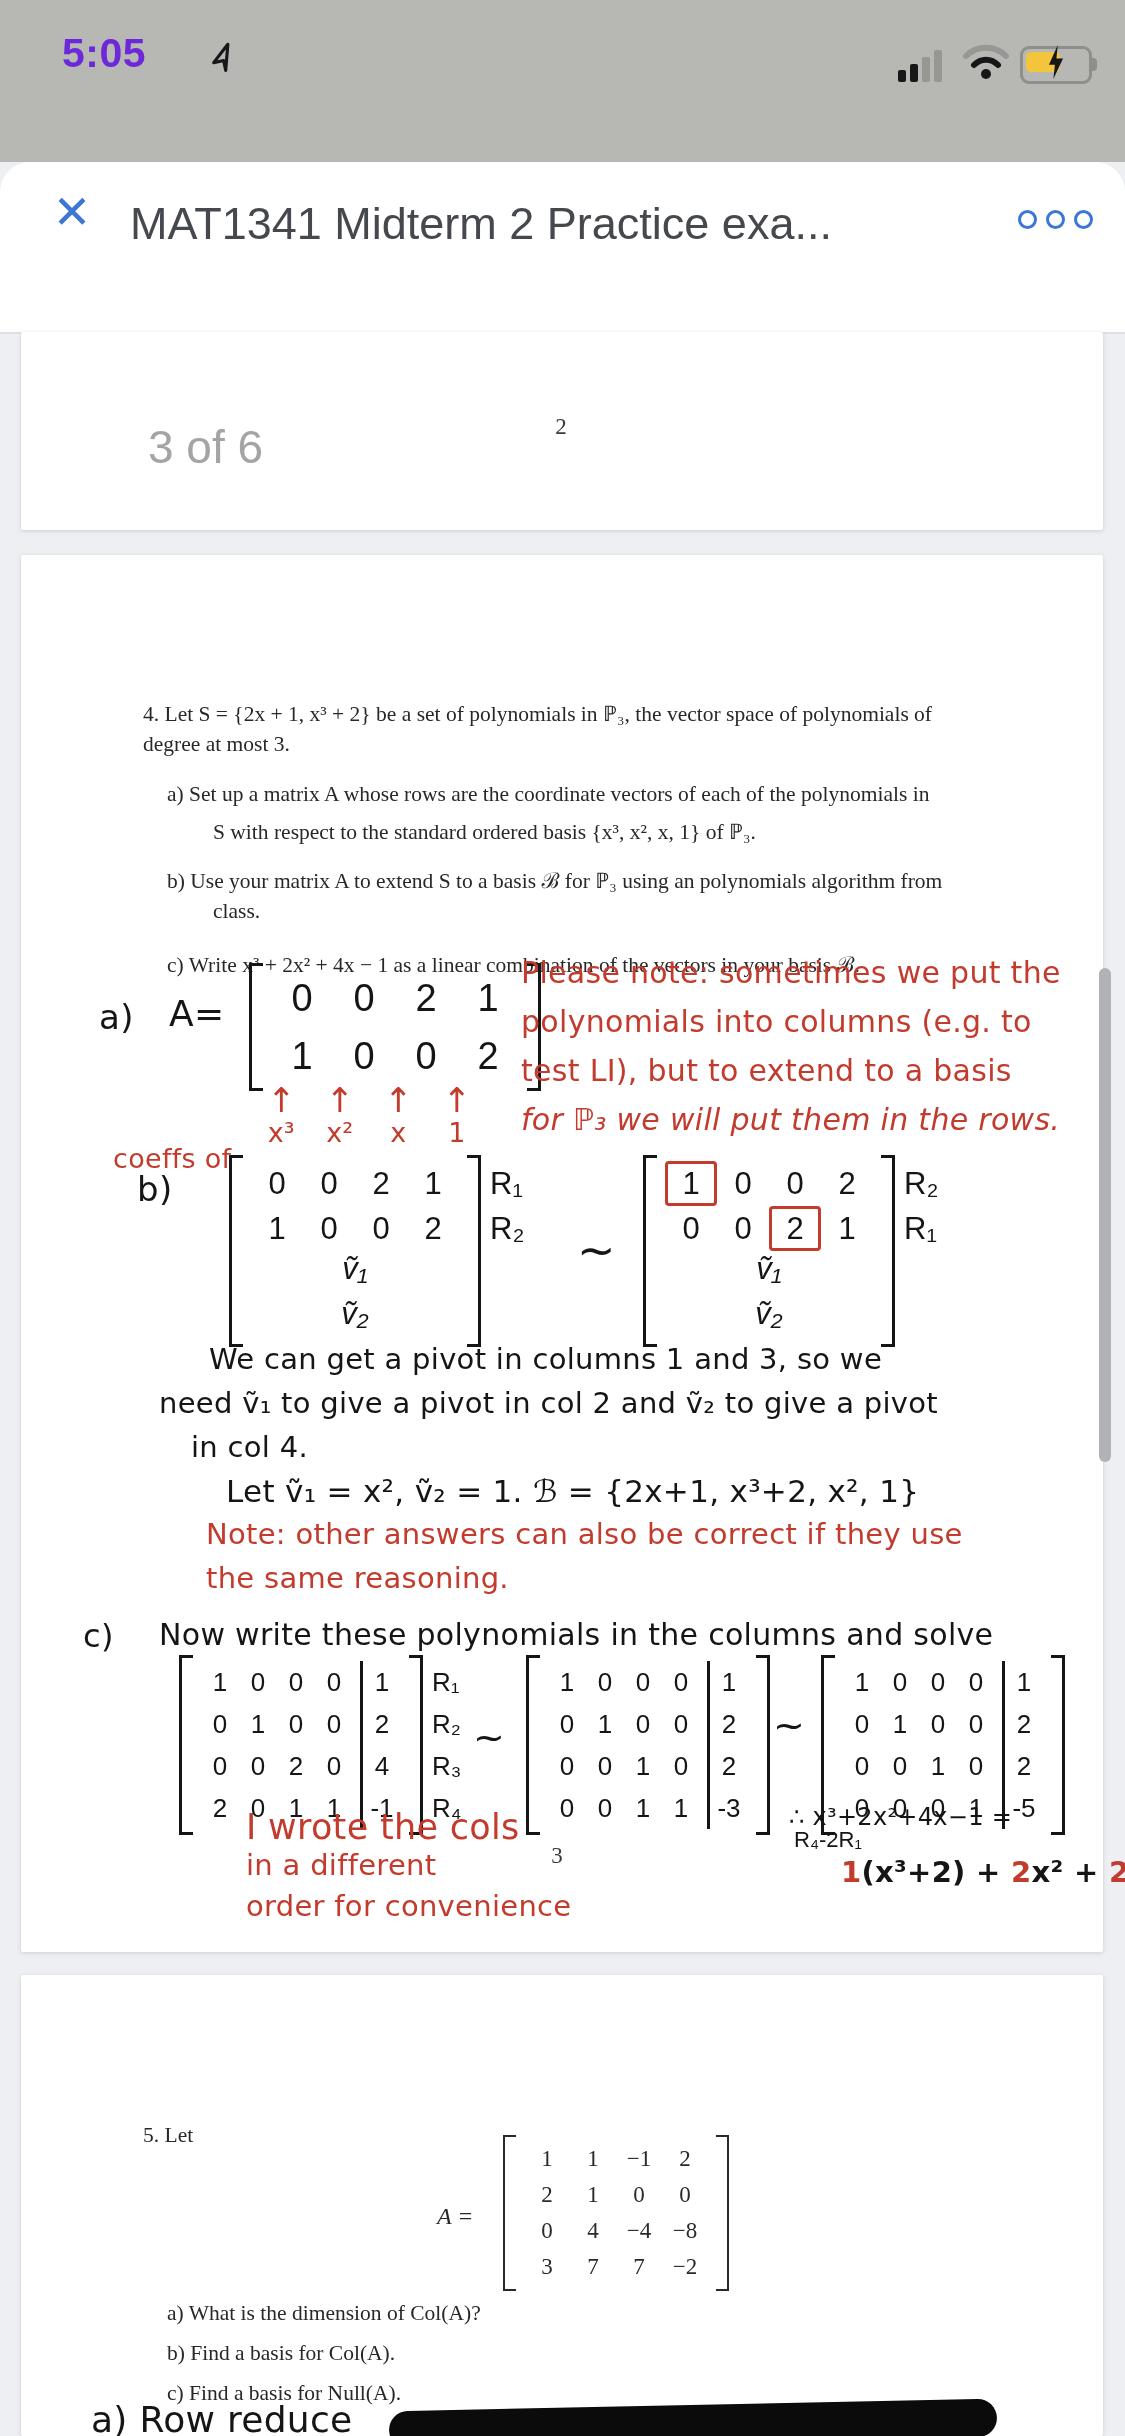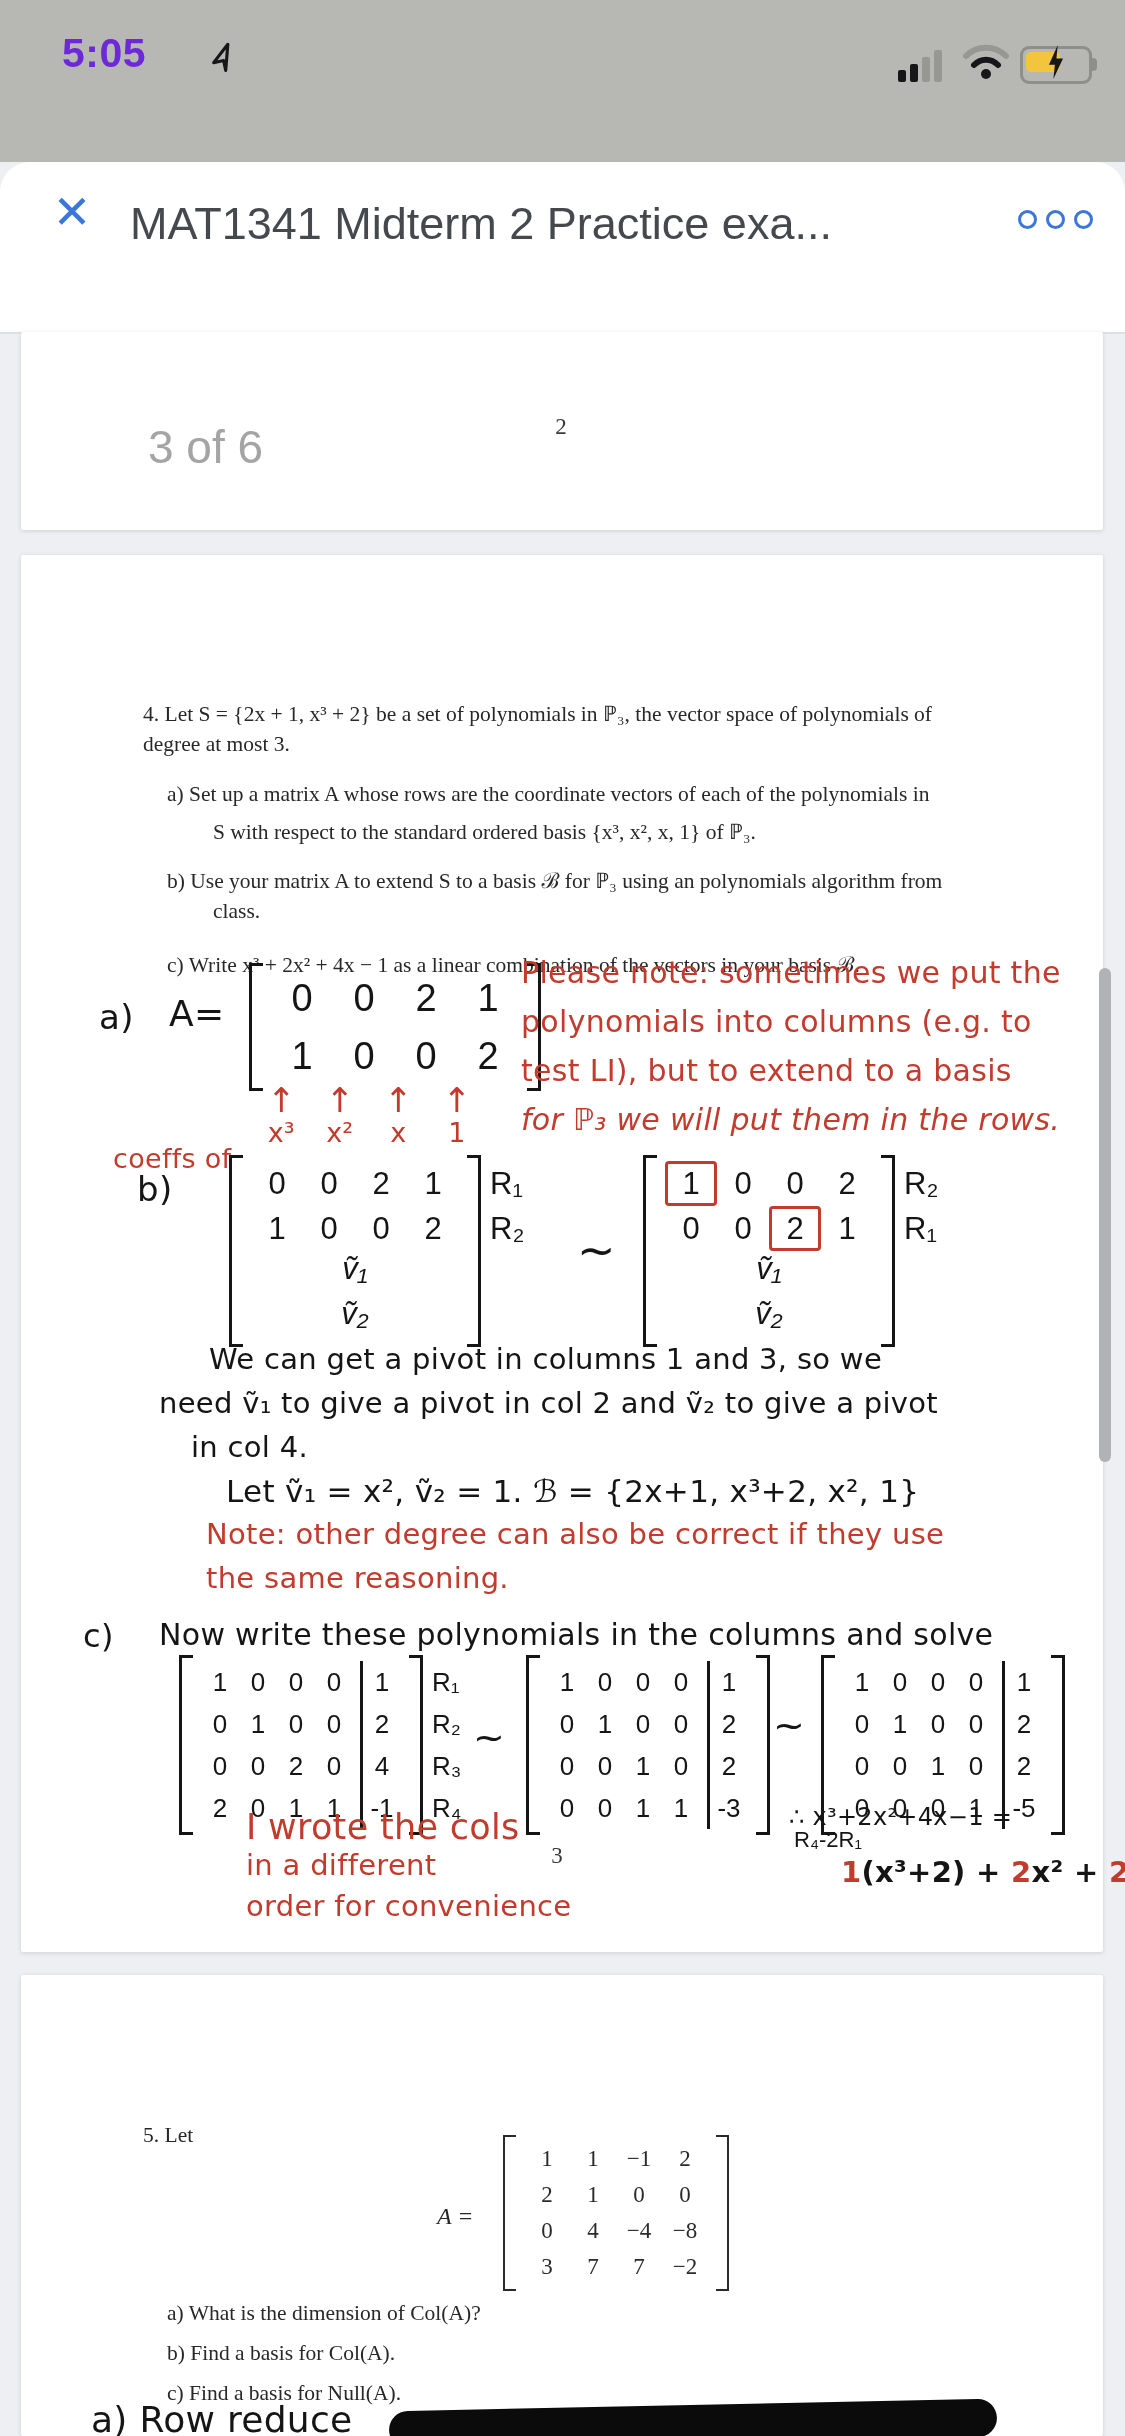--- a/index.html
+++ b/index.html
@@ -218,21 +218,21 @@
         <div class="mlabels">
           <div>R₂</div>
           <div>R₁</div>
         </div>
       </div>
 
     <div class="hw" style="left:188px;top:787px;font-size:29px;">We can get a pivot in columns 1 and 3, so we</div>
     <div class="hw" style="left:138px;top:831px;font-size:29px;">need ṽ₁ to give a pivot in col 2 and ṽ₂ to give a pivot</div>
     <div class="hw" style="left:170px;top:875px;font-size:29px;">in col 4.</div>
     <div class="hw" style="left:205px;top:918px;font-size:31px;">Let ṽ₁ = x²,  ṽ₂ = 1.   ℬ = {2x+1, x³+2, x², 1}</div>
-    <div class="hwr" style="left:185px;top:962px;font-size:29px;">Note: other degree can also be correct if they use</div>
+    <div class="hwr" style="left:185px;top:962px;font-size:29px;">Note: other answers can also be correct if they use</div>
     <div class="hwr" style="left:185px;top:1006px;font-size:29px;">the same reasoning.</div>
 
     <div class="hw" style="left:62px;top:1062px;font-size:32px;">c)</div>
     <div class="hw" style="left:138px;top:1062px;font-size:30px;">Now write these polynomials in the columns and solve</div>
     <div class="mx" style="left:158px;top:1100px;--cw:38px;--rh:42px;font-size:26px;">
         <div class="mxl"></div>
         <div class="mgrid">
           <div class="mrow">
             <span class="mcell">1</span>
             <span class="mcell">0</span>

